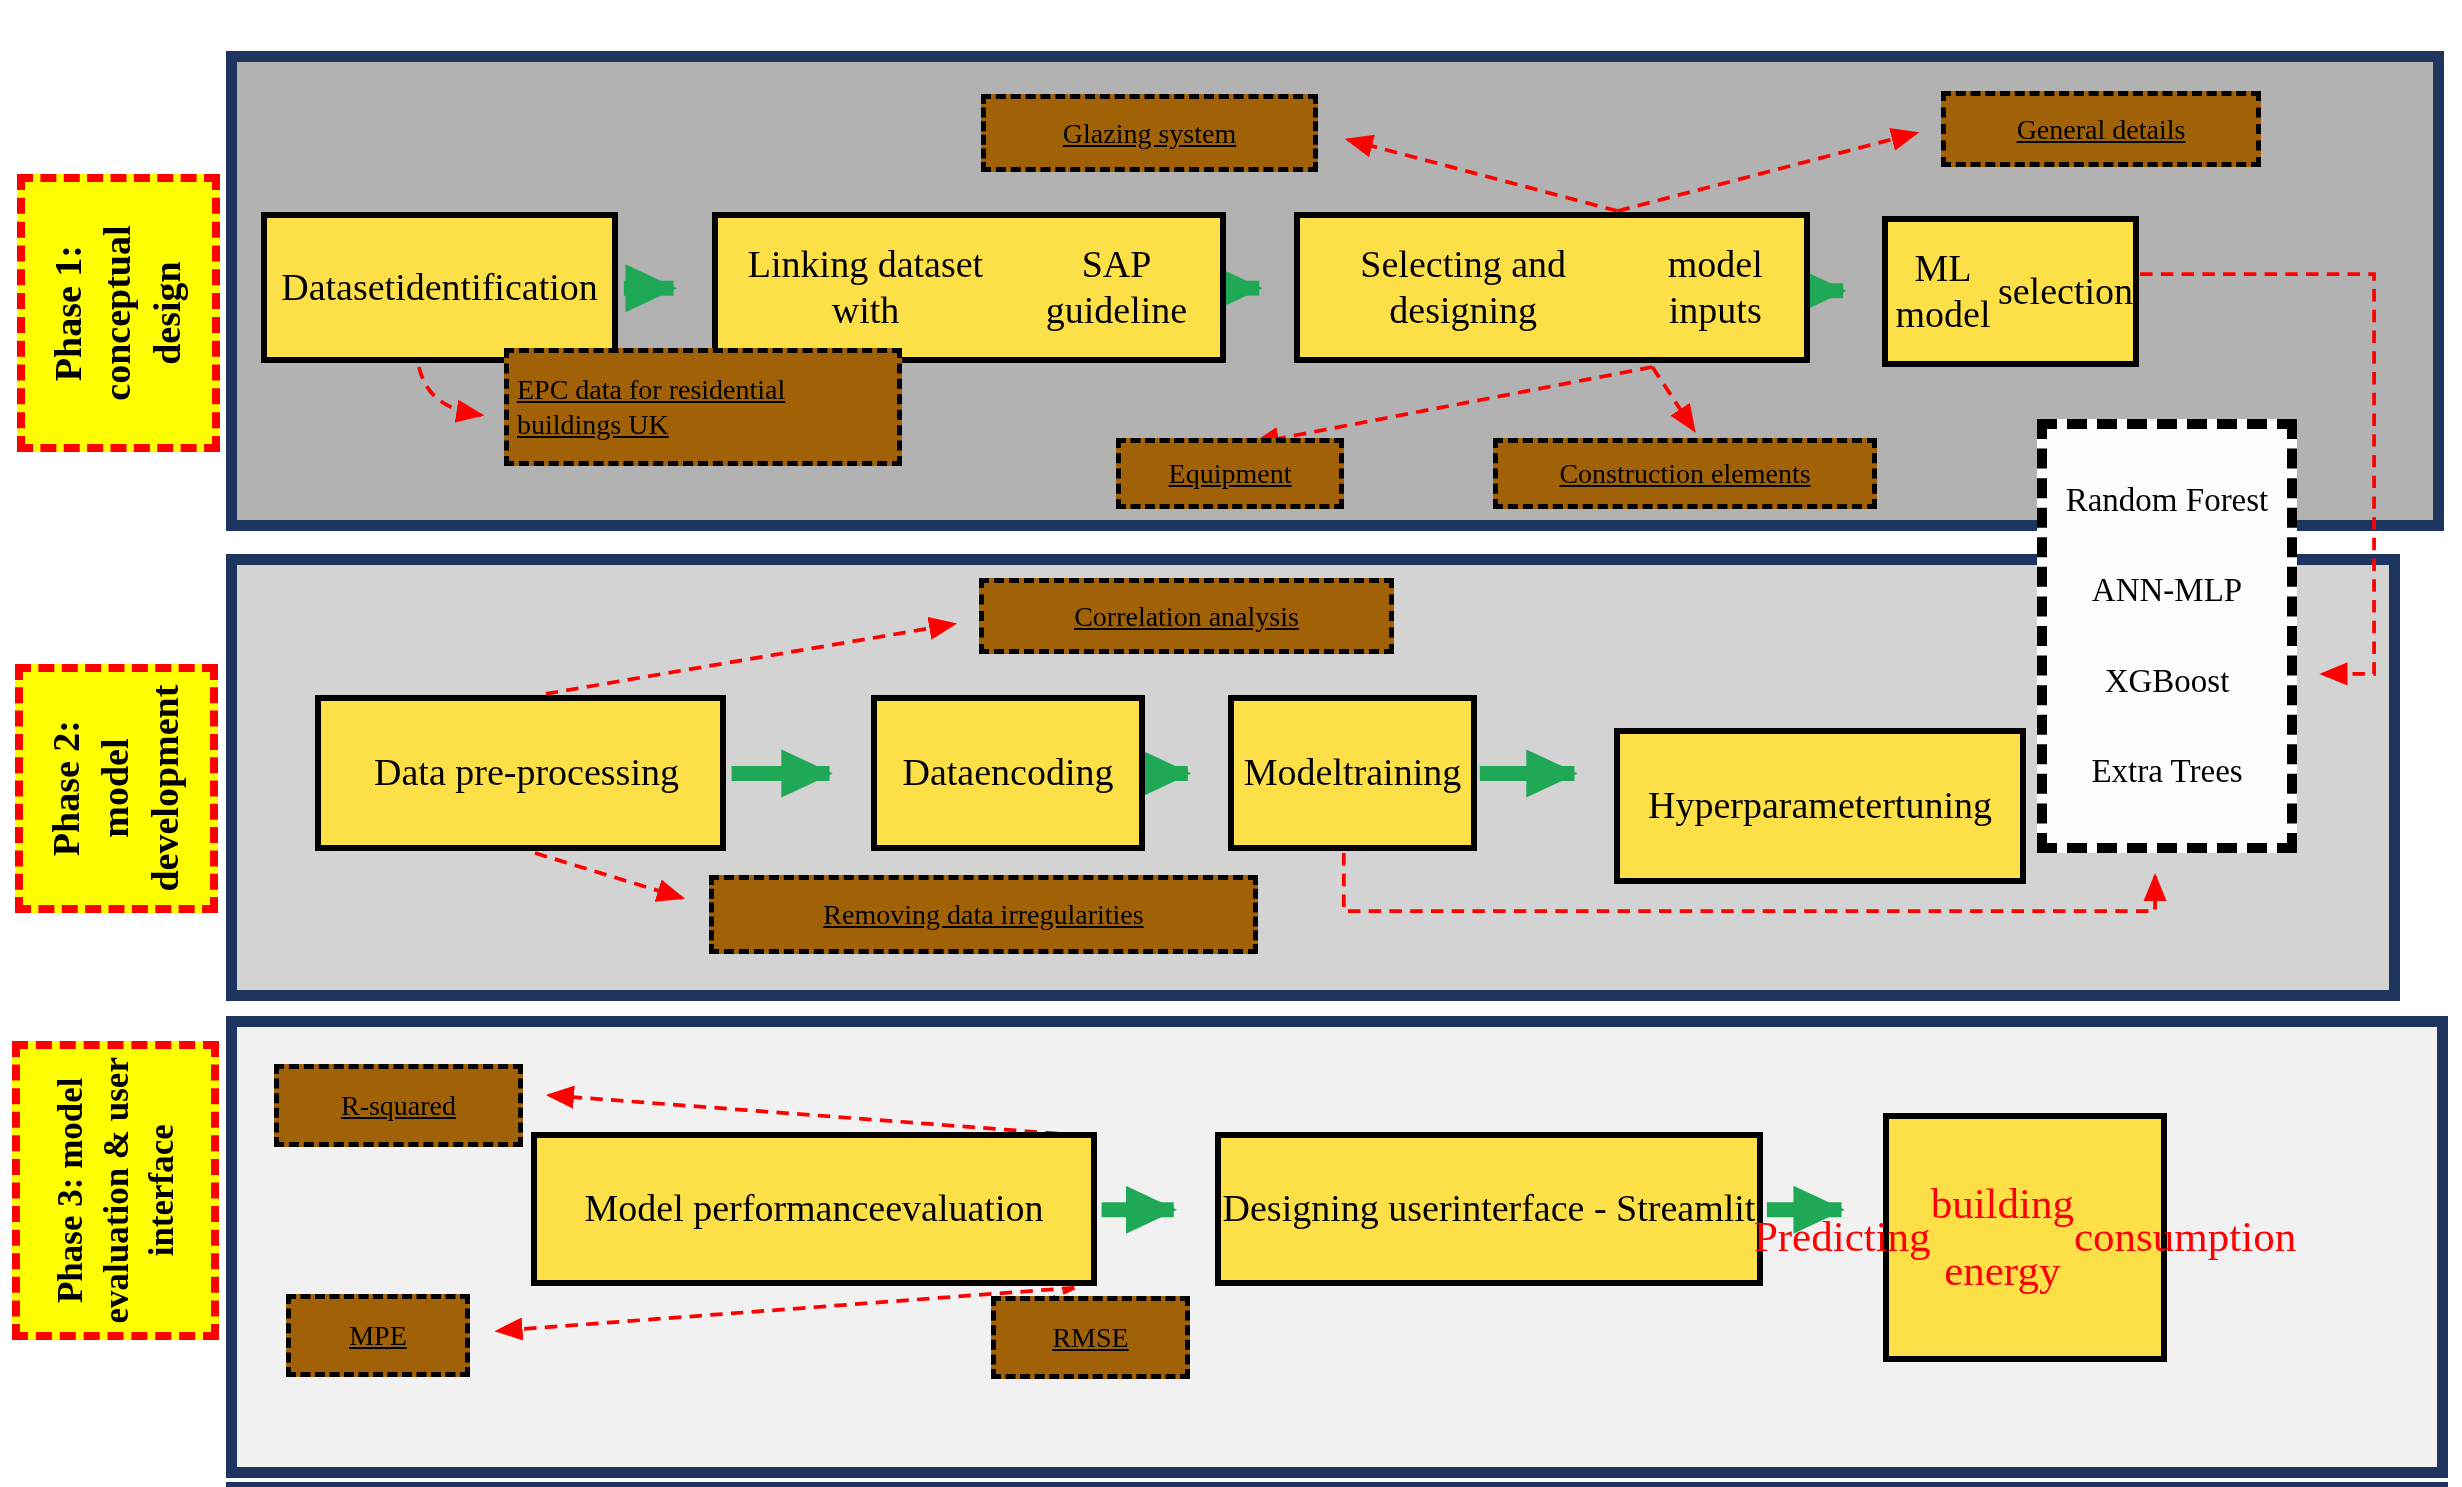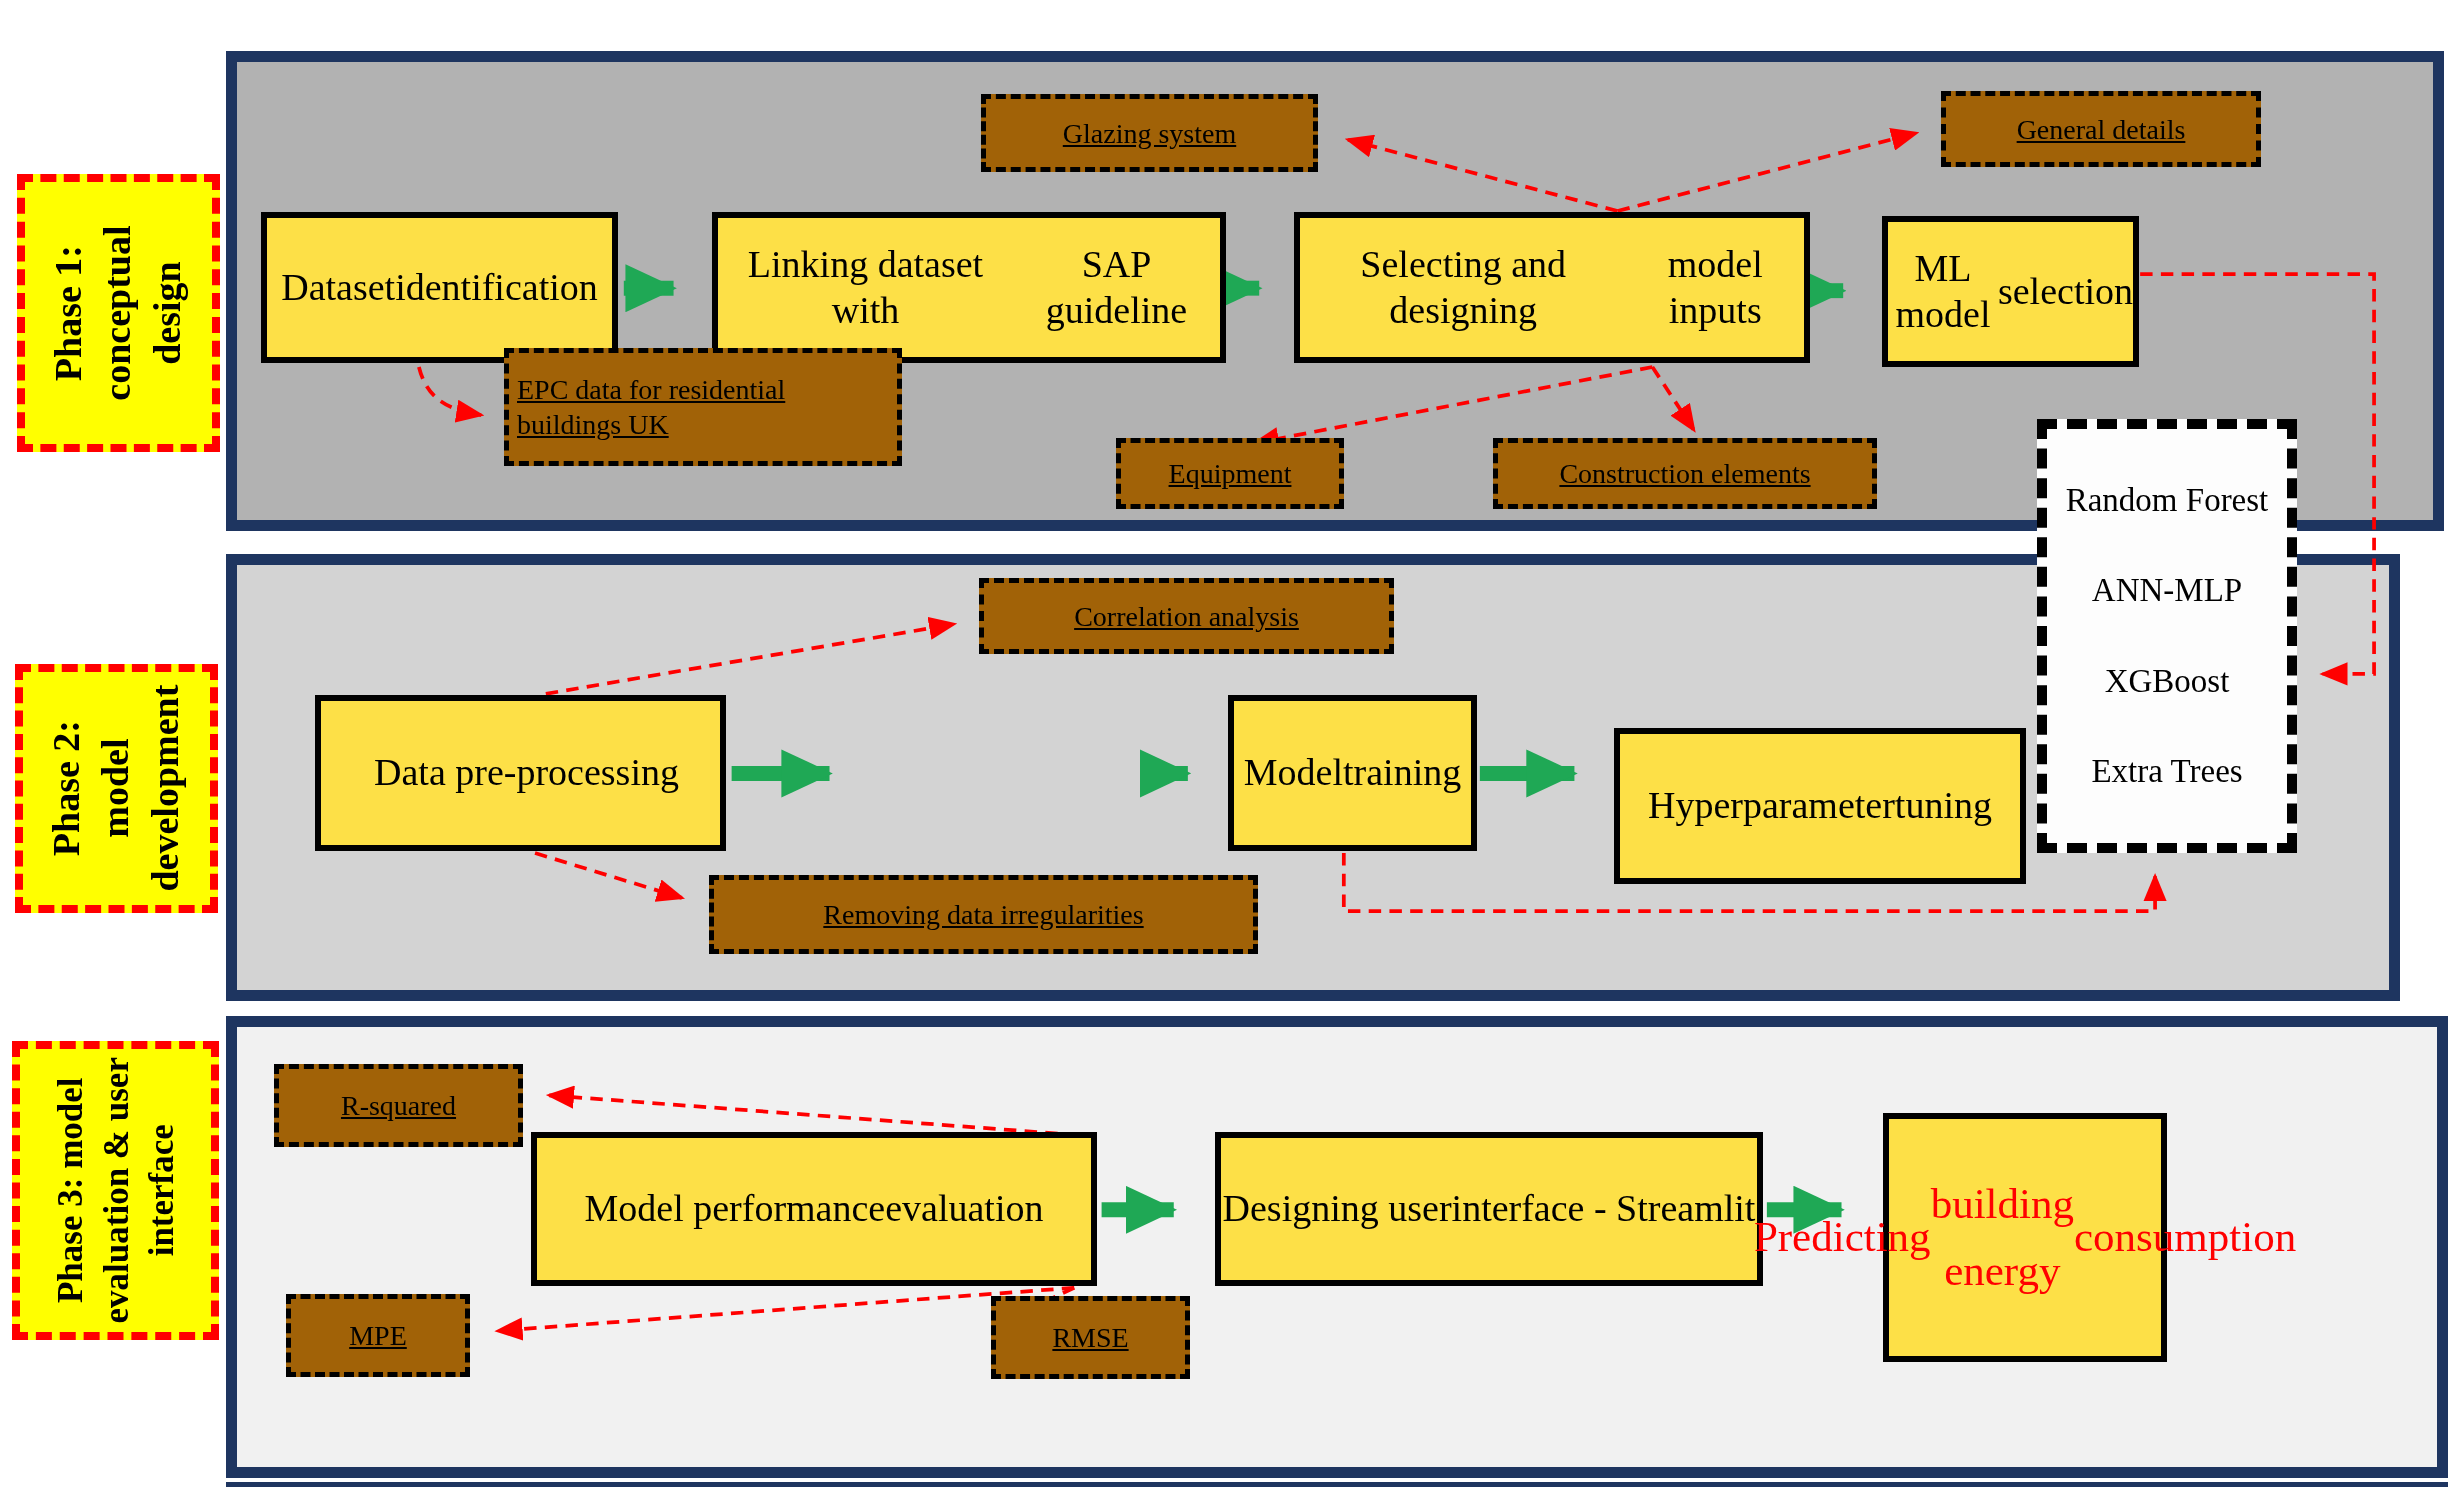--- a/index.html
+++ b/index.html
@@ -171,20 +171,24 @@
     <div>Extra Trees</div>
   </div>
 
   <div id="dd-correlation" class="dd">
     <div>Correlation analysis</div>
   </div>
   <div id="bx-datapre" class="box">
     <div>Data pre-</div>
       <div>processing</div>
   </div>
+  <div id="bx-encoding" class="box">
+    <div>Data</div>
+      <div>encoding</div>
+  </div>
   <div id="bx-training" class="box">
     <div>Model</div>
       <div>training</div>
   </div>
   <div id="bx-hyper" class="box">
     <div>Hyperparameter</div>
       <div>tuning</div>
   </div>
   <div id="dd-removing" class="dd">
     <div>Removing data irregularities</div>

